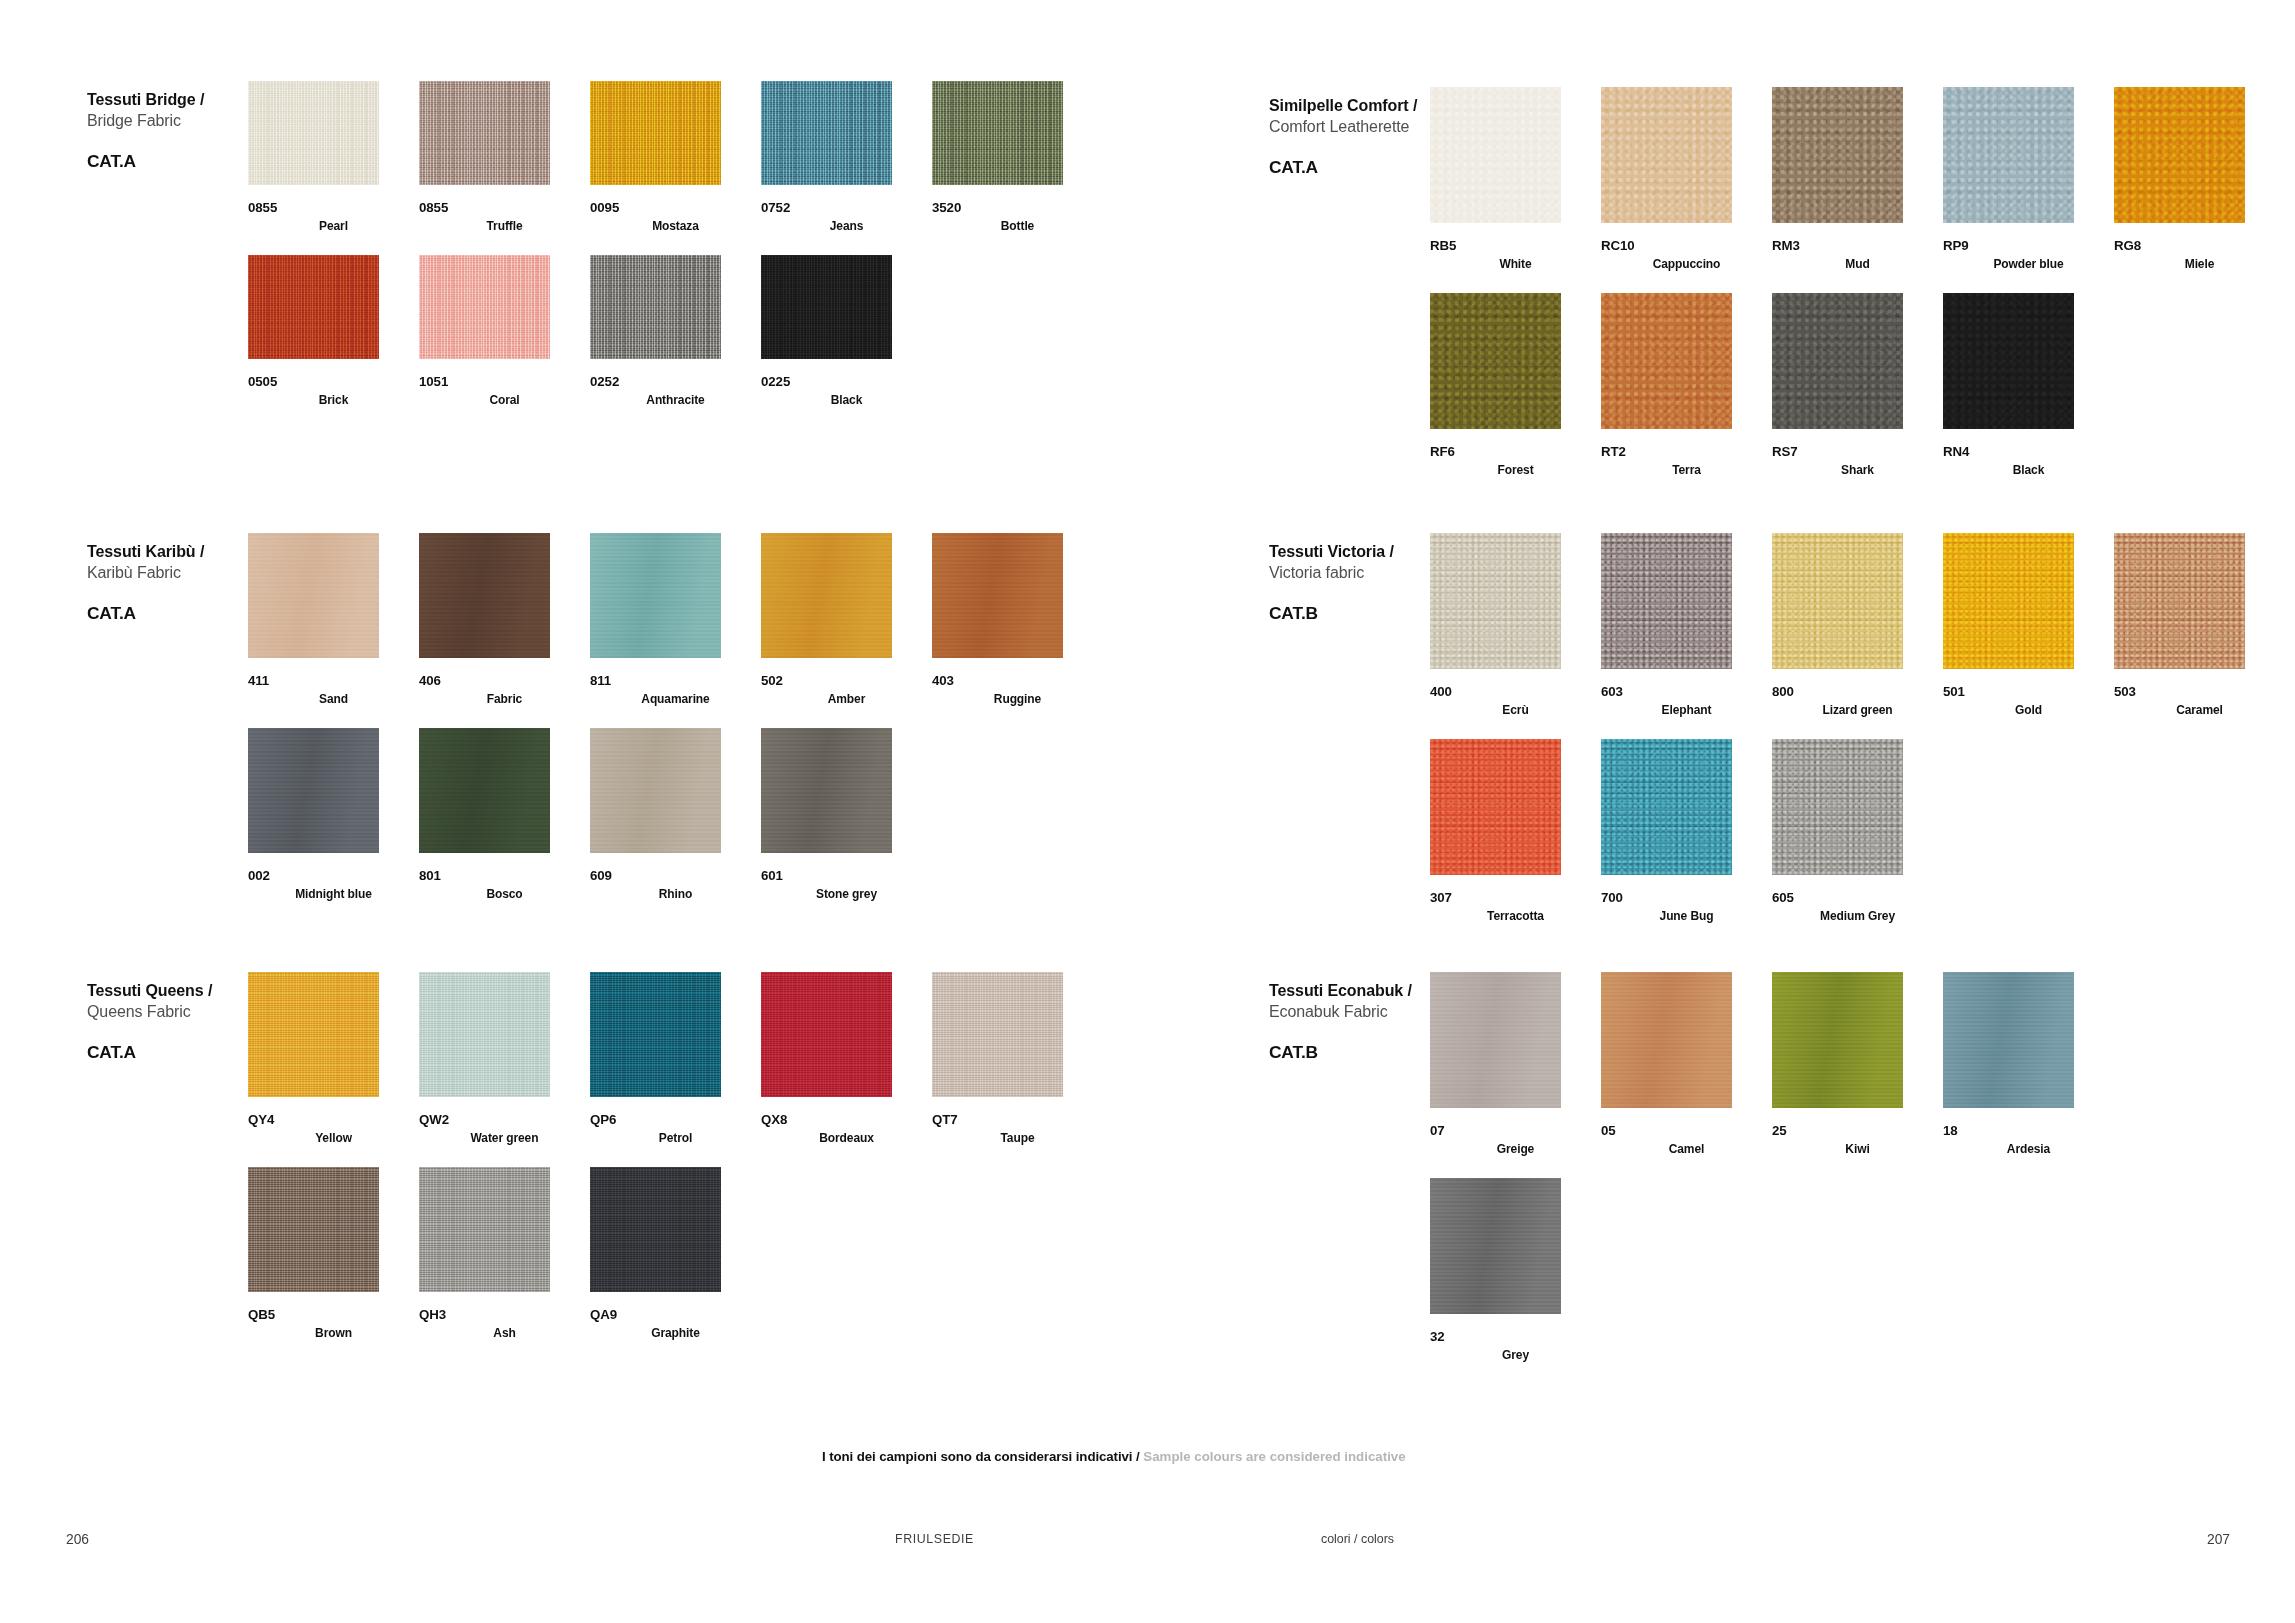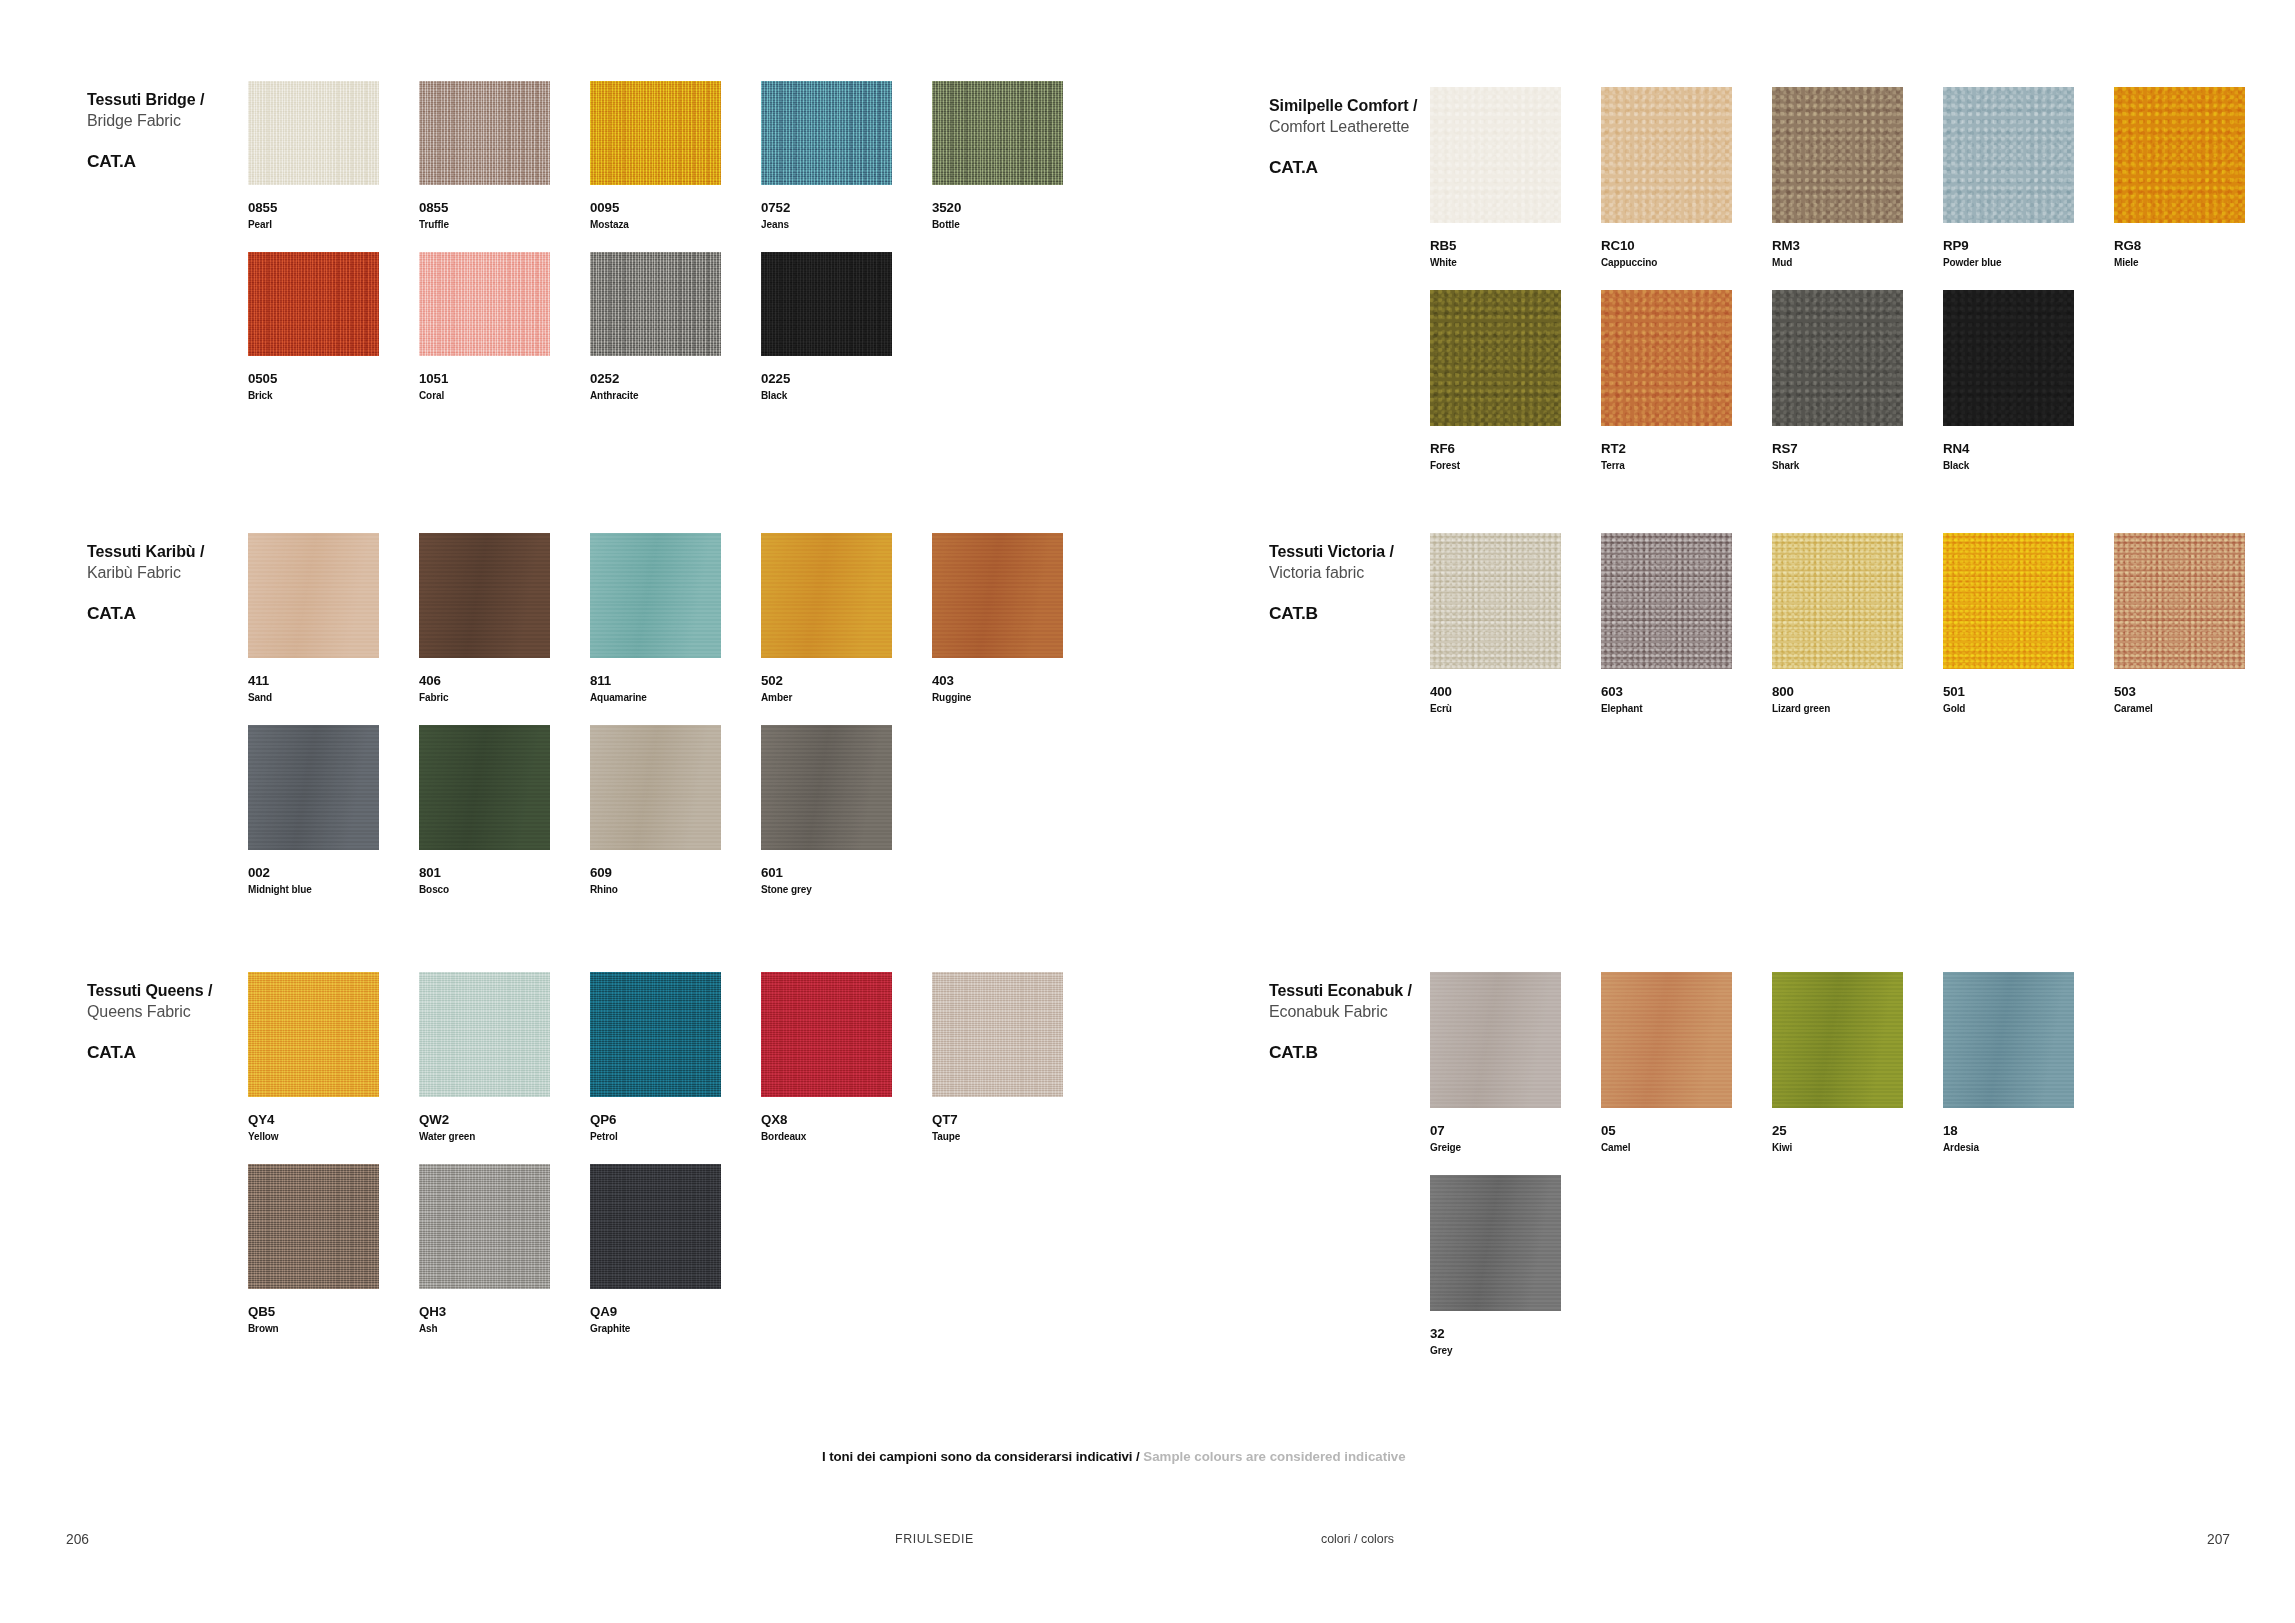--- a/index.html
+++ b/index.html
@@ -148,25 +148,26 @@
 
   .code {
     margin-top: 14px;
     font-size: 13.3px;
     font-weight: bold;
     line-height: 1.42;
     letter-spacing: -0.1px;
     color: #111111;
   }
   .name {
-    font-size: 10px;
+    font-size: 12px;
     font-weight: bold;
     line-height: 1.42;
     letter-spacing: -0.1px;
     color: #111111;
+    text-align: center;
   }
 
   
   .note {
     position: absolute;
     left: 822px;
     top: 1449px;
     font-size: 13.3px;
     white-space: nowrap;
   }
@@ -451,20 +452,37 @@
               <div class="chip tex-boucle tall" style="background-color: rgb(229, 164, 18);"></div>
               <div class="code">501</div>
               <div class="name">Gold</div>
             </div>
             <div class="cell">
               <div class="chip tex-boucle tall" style="background-color: rgb(192, 135, 99);"></div>
               <div class="code">503</div>
               <div class="name">Caramel</div>
             </div>
           </div>
+          <div class="srow">
+            <div class="cell">
+              <div class="chip tex-boucle tall" style="background-color: rgb(221, 82, 54);"></div>
+              <div class="code">307</div>
+              <div class="name">Terracotta</div>
+            </div>
+            <div class="cell">
+              <div class="chip tex-boucle tall" style="background-color: rgb(61, 143, 163);"></div>
+              <div class="code">700</div>
+              <div class="name">June Bug</div>
+            </div>
+            <div class="cell">
+              <div class="chip tex-boucle tall" style="background-color: rgb(152, 150, 145);"></div>
+              <div class="code">605</div>
+              <div class="name">Medium Grey</div>
+            </div>
+          </div>
         </div>
       </div>
     <div class="group" style="left:121px; top:972px; width:996px;">
         <div class="group-head">
           <div class="group-title">Tessuti Econabuk /</div>
           <div class="group-subtitle">Econabuk Fabric</div>
           <div class="group-cat">CAT.B</div>
         </div>
         <div class="swatch-area">
           <div class="srow">

